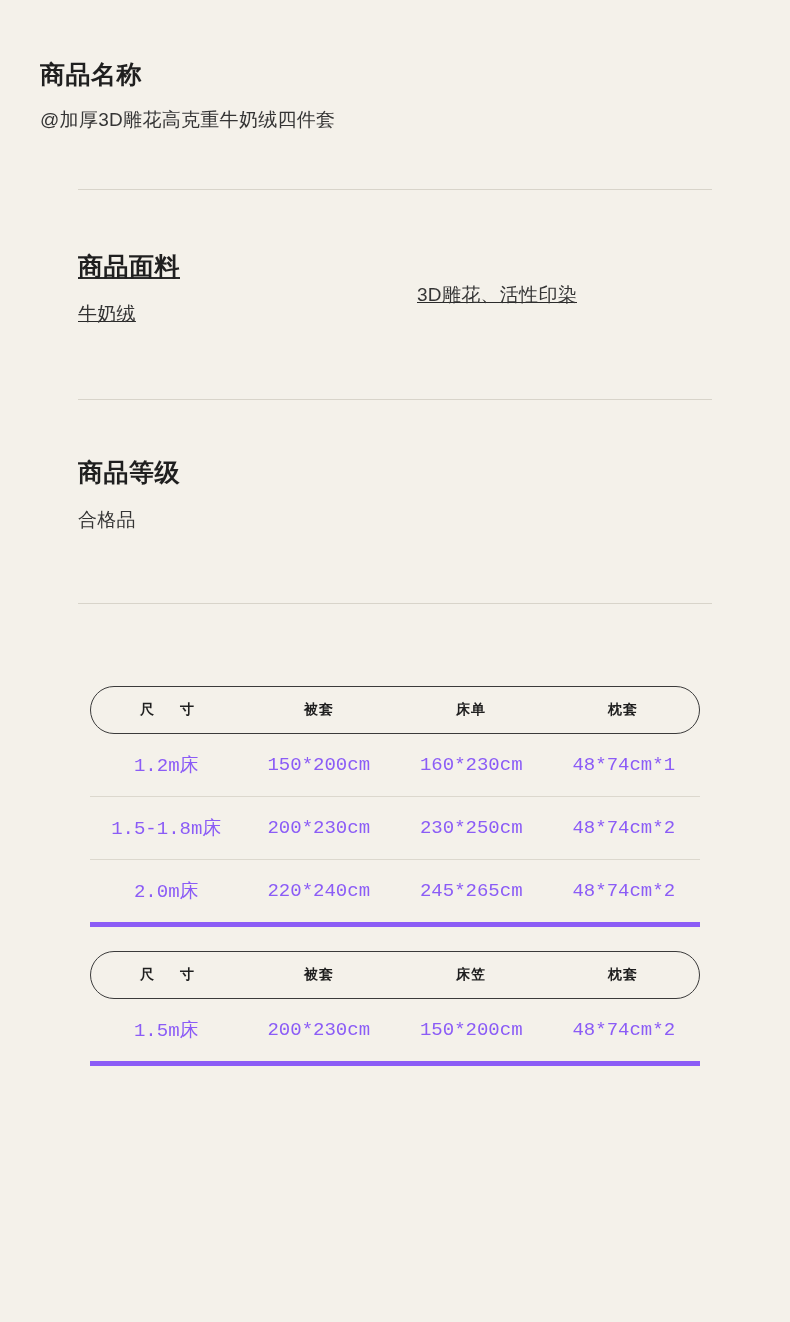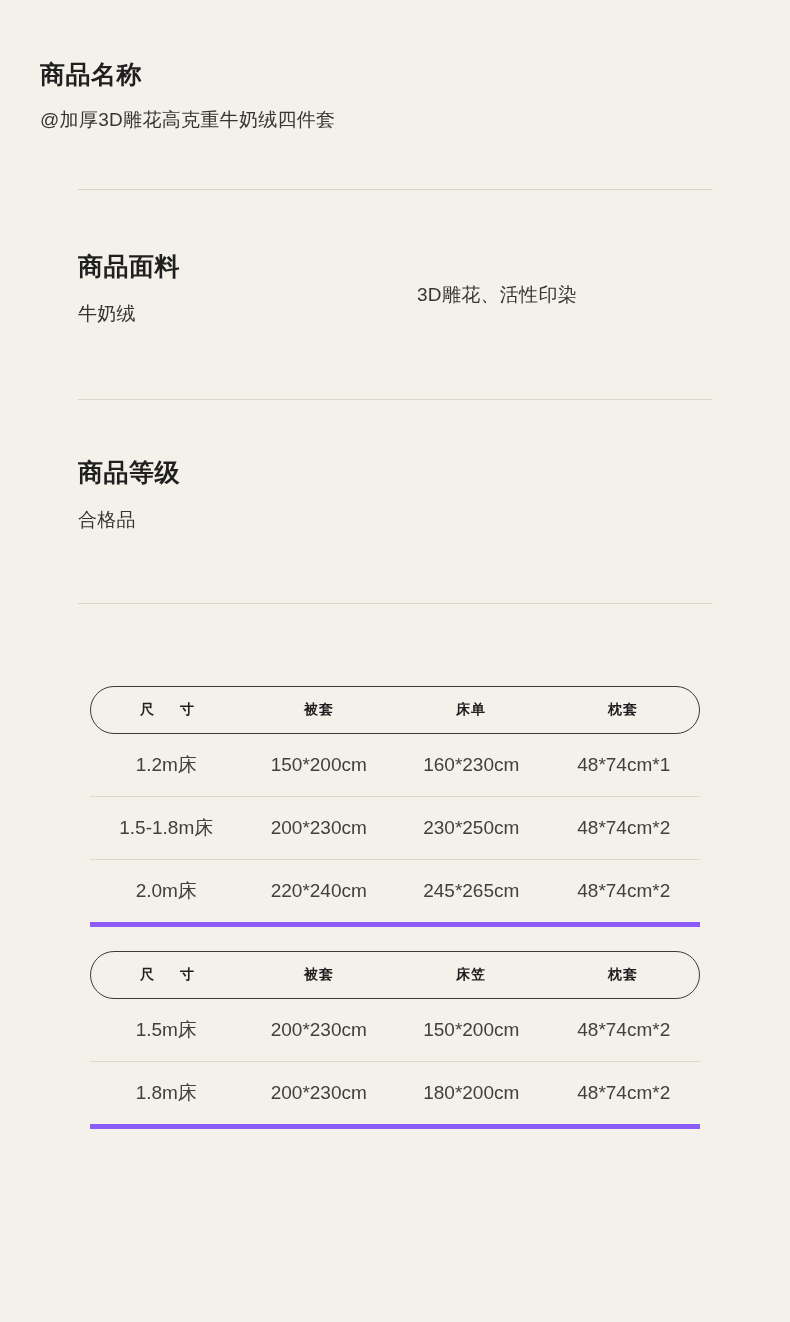--- a/index.html
+++ b/index.html
@@ -44,37 +44,39 @@
     background: #d8d4ca;
     margin: 0 78px;
   }
 
   .row-two {
     display: flex;
   }
   .col {
     width: 50%;
     box-sizing: border-box;
+    text-decoration: underline;
   }
 
   
   .table-wrap {
     padding: 0 90px;
   }
   .size-table {
     width: 100%;
     border-collapse: collapse;
     table-layout: fixed;
   }
   .size-table th,
   .size-table td {
     text-align: center;
     font-size: 19px;
-    color: #404040;
+    color: #8b5cf6;
     padding: 0;
+    font-family: Liberation Mono, monospace;
   }
   .head-pill {
     border: 1px solid #3b3b3b;
     border-radius: 24px;
     display: flex;
     align-items: center;
     height: 46px;
   }
   .head-pill .hcell {
     flex: 1;
@@ -173,23 +175,17 @@
       <div class="hcell">枕套</div>
     </div>
     <table class="size-table">
       <tbody>
         <tr class="body-row">
           <td>1.5m床</td>
           <td>200*230cm</td>
           <td>150*200cm</td>
           <td>48*74cm*2</td>
         </tr>
-        <tr class="body-row">
-          <td>1.8m床</td>
-          <td>200*230cm</td>
-          <td>180*200cm</td>
-          <td>48*74cm*2</td>
-        </tr>
       </tbody>
     </table>
   </div>
 
 </div>
 
 </body></html>

